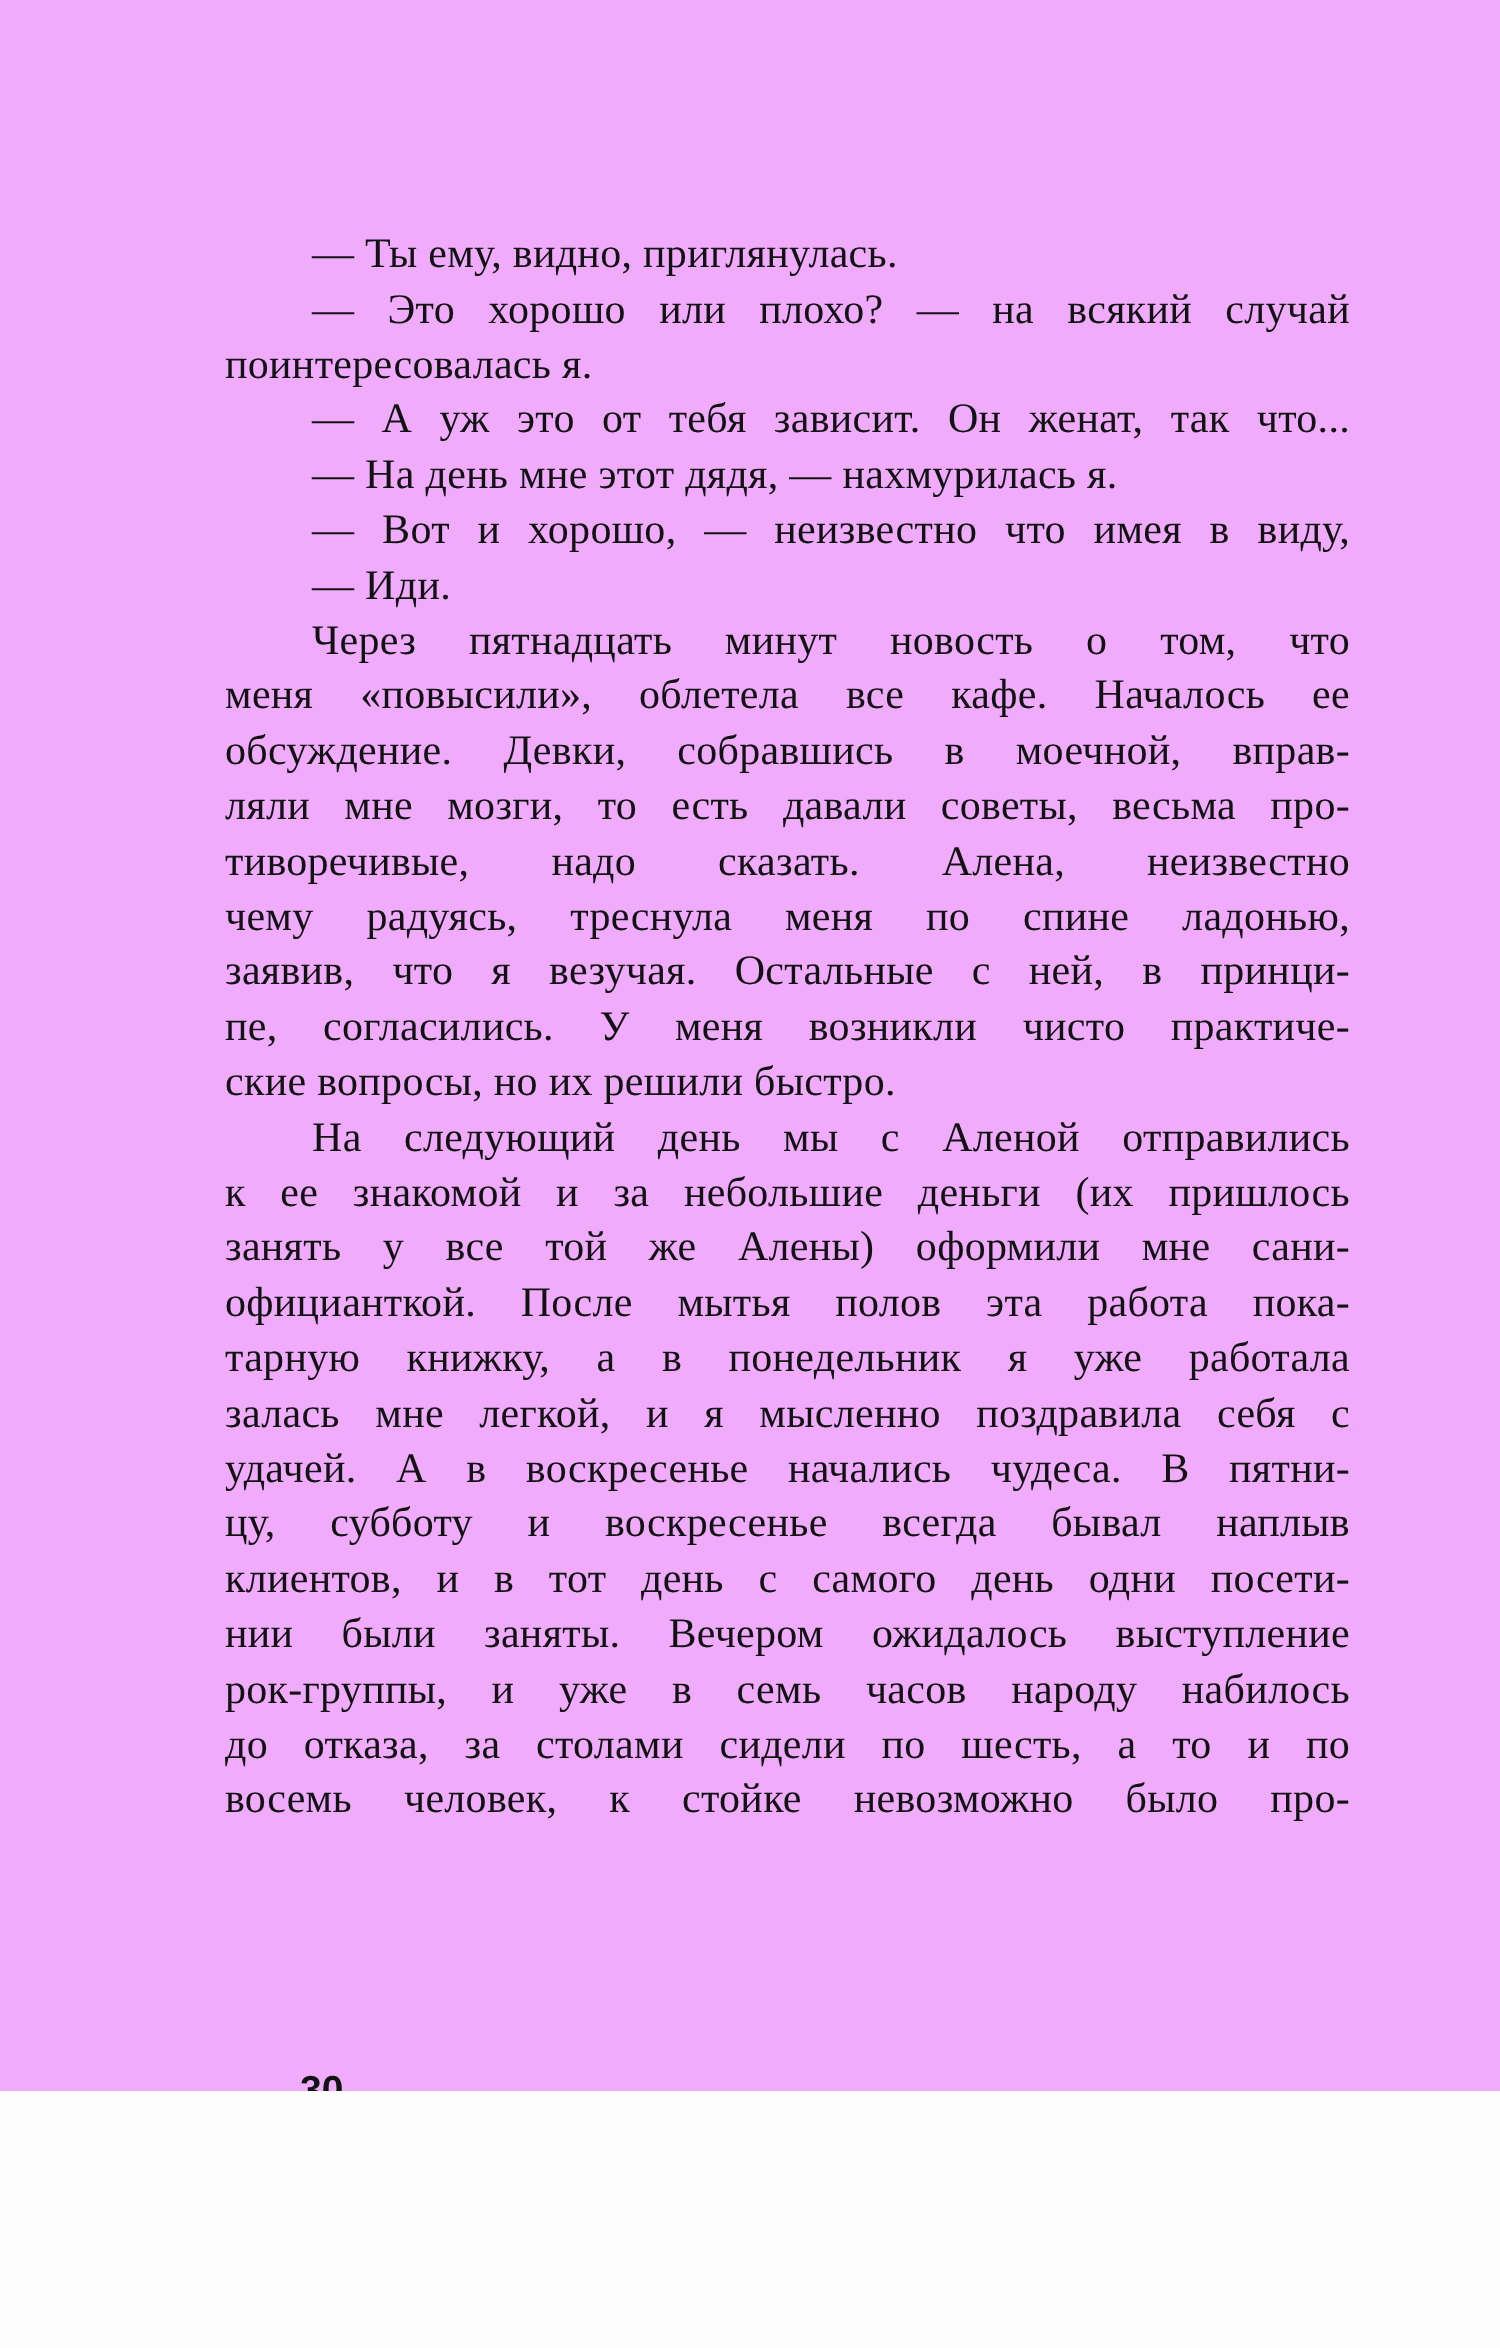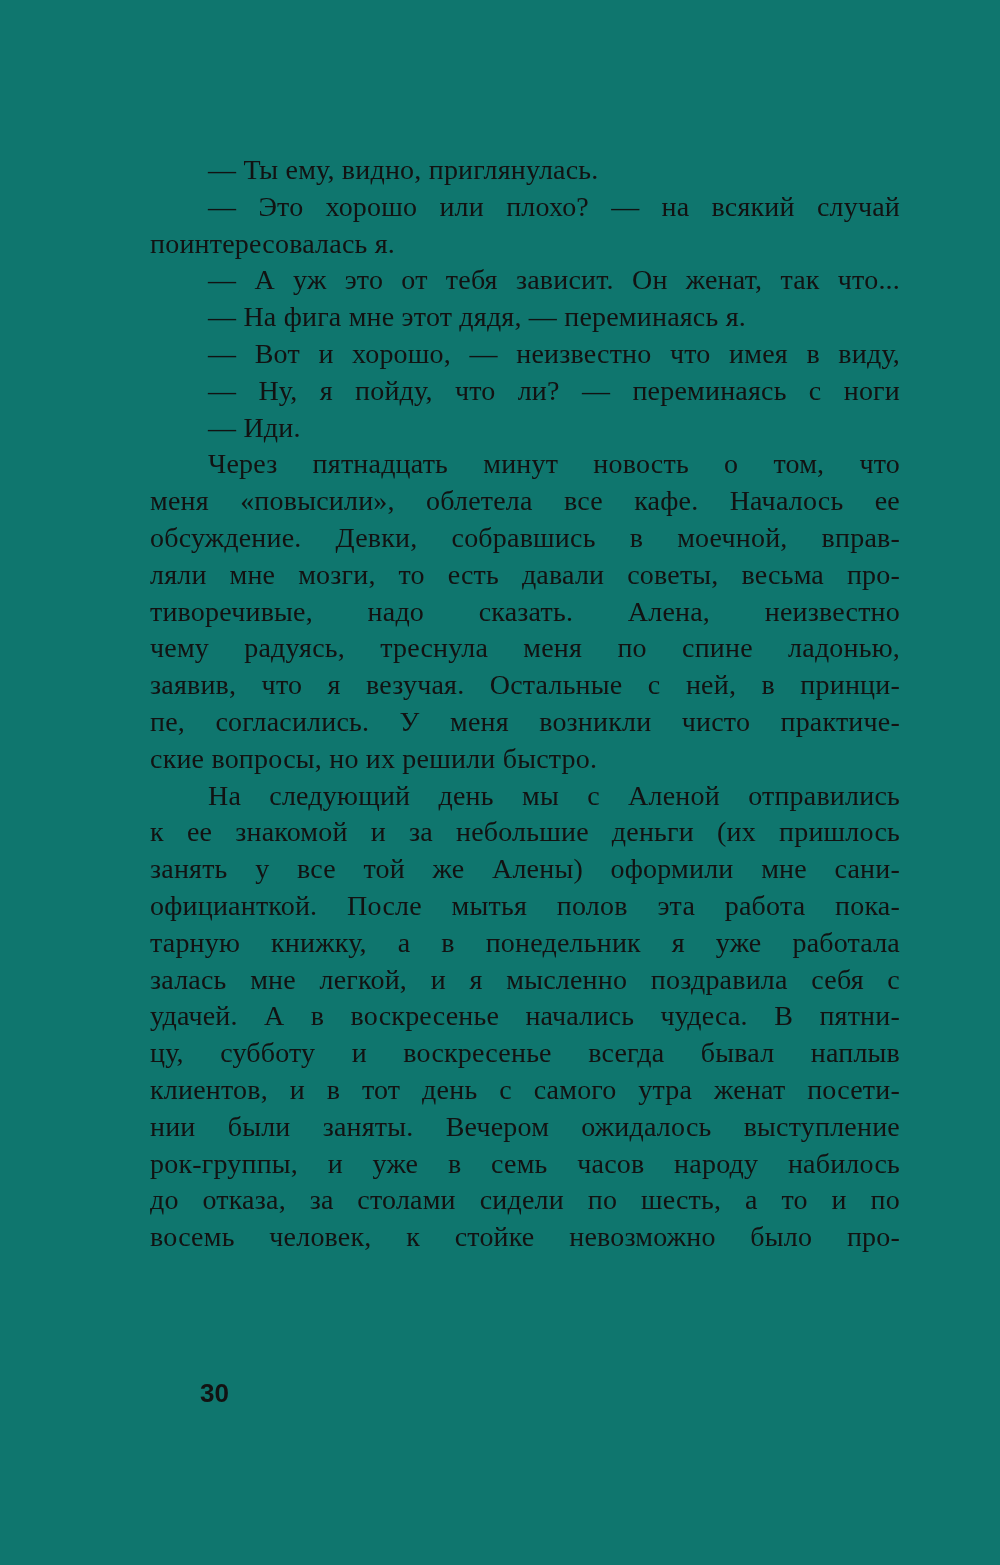--- a/index.html
+++ b/index.html
@@ -8,22 +8,22 @@
   }
   body {
     width: 1000px;
     height: 1565px;
     background: #fdfdfd;
     font-family: "Liberation Serif", "DejaVu Serif", serif;
   }
   .book-page {
     position: relative;
     width: 1000px;
-    height: 1565px;
-    background: #0f766e;
+    height: 1394px;
+    background: #f0abfc;
     color: #121212;
     overflow: hidden;
   }
   .text-block {
     position: absolute;
     left: 150px;
     top: 152px;
     width: 750px;
   }
   .line {
@@ -53,41 +53,40 @@
 </style>
 </head>
 <body>
 
 <div class="book-page">
   <div class="text-block">
       <div class="line indent">— Ты ему, видно, приглянулась.</div>
       <div class="line indent fill">— Это хорошо или плохо? — на всякий случай</div>
       <div class="line">поинтересовалась я.</div>
       <div class="line indent fill">— А уж это от тебя зависит. Он женат, так что...</div>
-      <div class="line indent">— На фига мне этот дядя, — переминаясь я.</div>
+      <div class="line indent">— На день мне этот дядя, — нахмурилась я.</div>
       <div class="line indent fill">— Вот и хорошо, — неизвестно что имея в виду,</div>
-      <div class="line indent fill">— Ну, я пойду, что ли? — переминаясь с ноги</div>
       <div class="line indent">— Иди.</div>
       <div class="line indent fill">Через пятнадцать минут новость о том, что</div>
       <div class="line fill">меня «повысили», облетела все кафе. Началось ее</div>
       <div class="line fill">обсуждение. Девки, собравшись в моечной, вправ-</div>
       <div class="line fill">ляли мне мозги, то есть давали советы, весьма про-</div>
       <div class="line fill">тиворечивые, надо сказать. Алена, неизвестно</div>
       <div class="line fill">чему радуясь, треснула меня по спине ладонью,</div>
       <div class="line fill">заявив, что я везучая. Остальные с ней, в принци-</div>
       <div class="line fill">пе, согласились. У меня возникли чисто практиче-</div>
       <div class="line">ские вопросы, но их решили быстро.</div>
       <div class="line indent fill">На следующий день мы с Аленой отправились</div>
       <div class="line fill">к ее знакомой и за небольшие деньги (их пришлось</div>
       <div class="line fill">занять у все той же Алены) оформили мне сани-</div>
       <div class="line fill">официанткой. После мытья полов эта работа пока-</div>
       <div class="line fill">тарную книжку, а в понедельник я уже работала</div>
       <div class="line fill">залась мне легкой, и я мысленно поздравила себя с</div>
       <div class="line fill">удачей. А в воскресенье начались чудеса. В пятни-</div>
       <div class="line fill">цу, субботу и воскресенье всегда бывал наплыв</div>
-      <div class="line fill">клиентов, и в тот день с самого утра женат посети-</div>
+      <div class="line fill">клиентов, и в тот день с самого день одни посети-</div>
       <div class="line fill">нии были заняты. Вечером ожидалось выступление</div>
       <div class="line fill">рок-группы, и уже в семь часов народу набилось</div>
       <div class="line fill">до отказа, за столами сидели по шесть, а то и по</div>
       <div class="line fill">восемь человек, к стойке невозможно было про-</div>
     </div>
   <div class="page-number">30</div>
 </div>
 
 </body></html>

